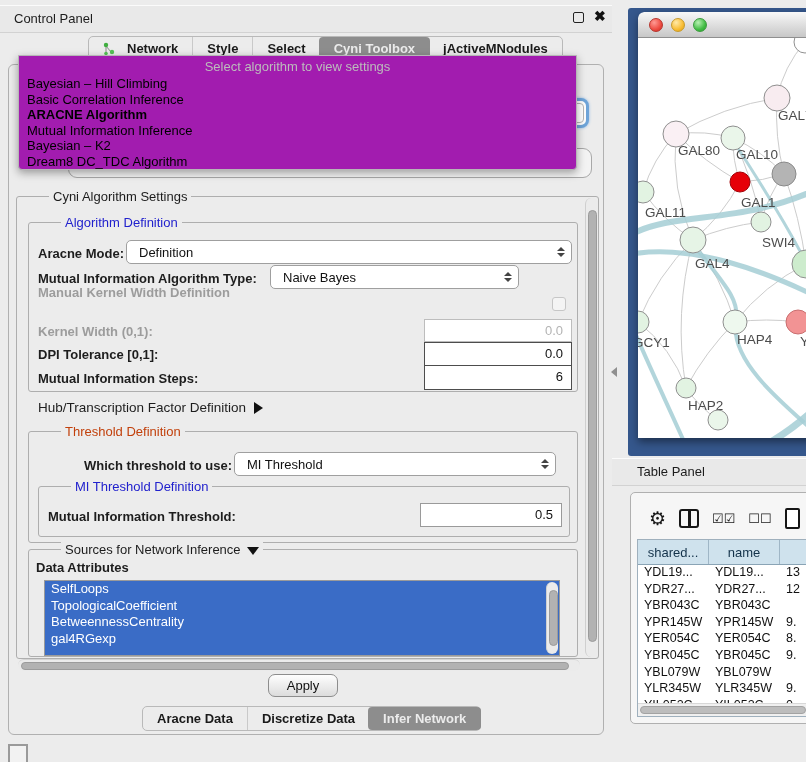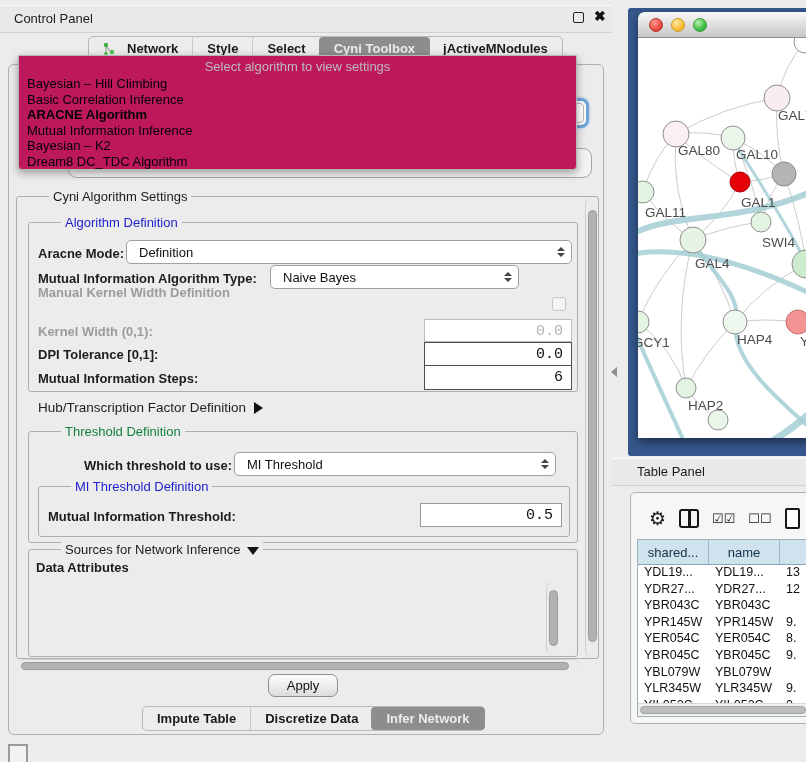--- a/index.html
+++ b/index.html
@@ -30,48 +30,48 @@
 
   
   #ghost-combo { left:68px; top:148px; width:524px; height:30px; border:1px solid #a8a8a8;
     border-radius:9px; background:#f3f3f3; }
   #focus-spinner { left:567px; top:98px; width:22px; height:30px; border:3px solid #6ea4d8;
     border-radius:8px; background:#fdfdfd; box-shadow:0 0 3px #8cb8e4; }
   #focus-spinner .inner { position:absolute; left:2px; top:2px; right:2px; bottom:2px;
     border:1px solid #b5b5b5; border-radius:4px; background:#fff; }
 
   
-  #algo-popup { left:18px; top:55px; width:559px; height:115px; background:#be185d;
+  #algo-popup { left:18px; top:55px; width:559px; height:115px; background:#a21caf;
     border:1px solid #b6b6b6; border-radius:0 0 4px 4px; box-shadow:0 3px 9px rgba(0,0,0,.35); z-index:50; }
   #algo-hint { width:100%; text-align:center; padding-top:3px; font-size:13px; color:#bcbcbc; }
   #popup-list { padding:2px 0 0 8px; }
   #popup-list .pitem { font-size:13px; color:#000; line-height:15.5px; white-space:nowrap; }
   #popup-list .pitem.bold { font-weight:bold; }
 
   
   .groupbox { position:absolute; border:1px solid #aeaeae; border-radius:3px; }
   .gb-title { position:absolute; top:-8px; left:8px; background:#ececec; padding:0 4px;
     font-size:13px; color:#1c1c1c; white-space:nowrap;margin-left:24px; }
   .gb-title.blue { color:#2121cd; }
-  .gb-title.green { color:#15803d; }
+  .gb-title.green { color:#c2410c; }
 
   .flabel { position:absolute; font-size:13px; font-weight:bold; color:#1d1d1d; white-space:nowrap; }
   .flabel.disabled { color:#9c9c9c; }
   .plain { font-weight:normal; }
 
   .combo { position:absolute; background:#fff; border:1px solid #9f9f9f; border-radius:5px;
     font-size:13px; color:#111; display:flex; align-items:center; padding-left:12px; }
   .combo .spin { position:absolute; right:6px; top:50%; transform:translateY(-50%);
     display:flex; flex-direction:column; gap:2px; }
   .combo .spin i { width:0; height:0; border-left:4px solid transparent; border-right:4px solid transparent; }
   .combo .spin i.up { border-bottom:4px solid #444; }
   .combo .spin i.dn { border-top:4px solid #444; }
 
-  .tfield { position:absolute; background:#fff; font-size:15px; color:#111; text-align:right;
-    padding:3px 8px 4px 4px;font-family:Liberation Mono, monospace; }
+  .tfield { position:absolute; background:#fff; font-size:13px; color:#111; text-align:right;
+    padding:3px 8px 4px 4px; }
   .tfield.disabled { color:#b4b4b4; border:1px solid #bdbdbd !important; }
 
   .checkbox { position:absolute; width:14px; height:14px; border:1px solid #c6c6c6;
     border-radius:3px; background:#f4f4f4; }
 
   .vscroll { position:absolute; background:#ebebeb; border-left:1px solid #cfcfcf; border-radius:6px; }
   .vscroll .thumb { position:absolute; left:1.5px; width:9px; background:#b2b2b2;
     border:1px solid #9b9b9b; border-radius:6px; }
   .hscroll { position:absolute; background:#ebebeb; border-top:1px solid #d4d4d4; border-radius:6px; }
   .hscroll .thumb { position:absolute; top:1.5px; height:8px; background:#b2b2b2;
@@ -247,39 +247,45 @@
   <div class="groupbox" style="left:38px; top:486px; width:532px; height:51px;">
     <span class="gb-title blue">MI Threshold Definition</span>
   </div>
   <div class="flabel" style="left:48px; top:509px;">Mutual Information Threshold:</div>
   <div class="tfield" style="left:420px; top:503px; width:142px; height:24px; border:1px solid #9a9a9a;">0.5</div>
 
   <div class="groupbox" style="left:28px; top:549px; width:550px; height:108px;">
     <span class="gb-title"><span>Sources for Network Inference</span><span class="arrow-down"></span></span>
   </div>
   <div class="flabel" style="left:36px; top:560px;">Data Attributes</div>
+  <div id="attr-list" class="abs">
+      <div class="aitem">SelfLoops</div>
+      <div class="aitem">TopologicalCoefficient</div>
+      <div class="aitem">BetweennessCentrality</div>
+      <div class="aitem">gal4RGexp</div>
+    </div>
   <div class="vscroll" style="left:546px; top:582px; width:12px; height:72px;">
     <div class="thumb" style="top:8px; height:56px;"></div>
   </div>
 
   <div class="vscroll" style="left:585px; top:198px; width:13px; height:459px;">
     <div class="thumb" style="top:12px; height:432px;"></div>
   </div>
 
   <div class="hscroll" style="left:18px; top:659px; width:562px; height:12px;">
     <div class="thumb" style="left:3px; width:548px;"></div>
   </div>
 
   <div id="apply-btn" class="abs">
     <span>Apply</span>
   </div>
 
   <div id="bottom-tabs" class="abs">
       <div class="tab">
-        <span>Impute Table</span>
+        <span>Aracne Data</span>
       </div>
       <div class="tab">
         <span>Discretize Data</span>
       </div>
       <div class="tab sel">
         <span>Infer Network</span>
       </div>
     </div>
 
   <div id="corner-square" class="abs"></div>

